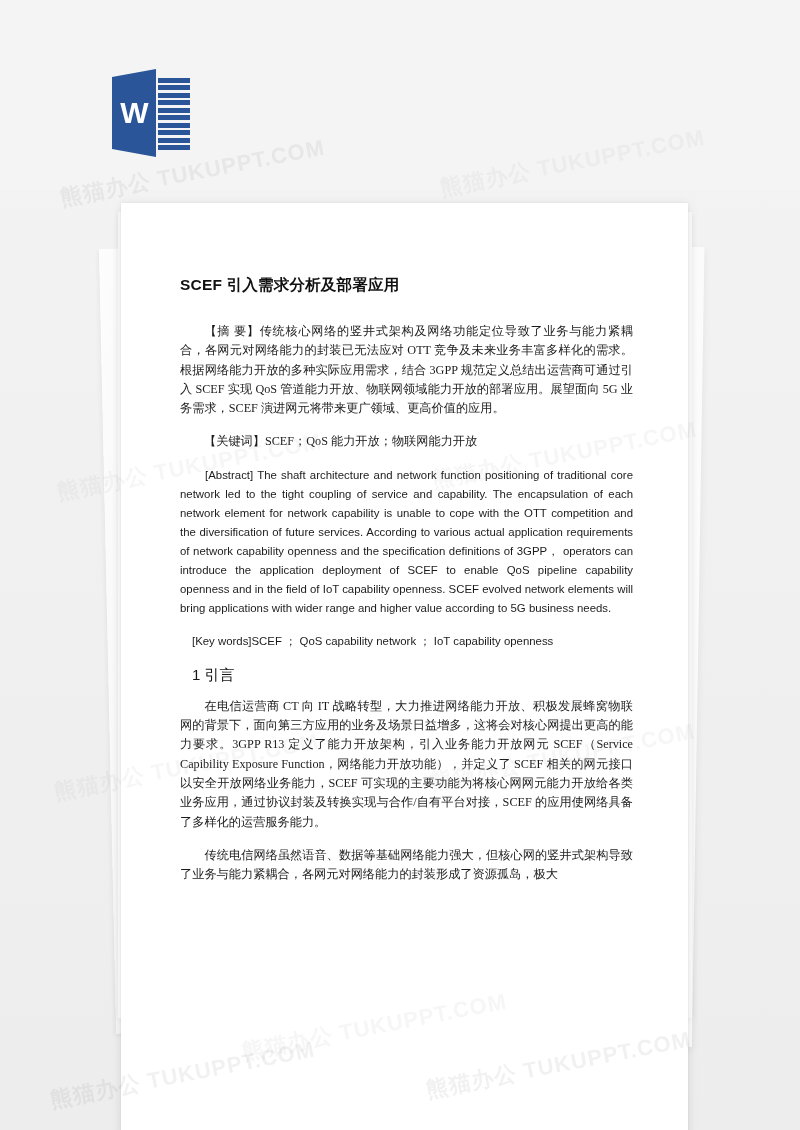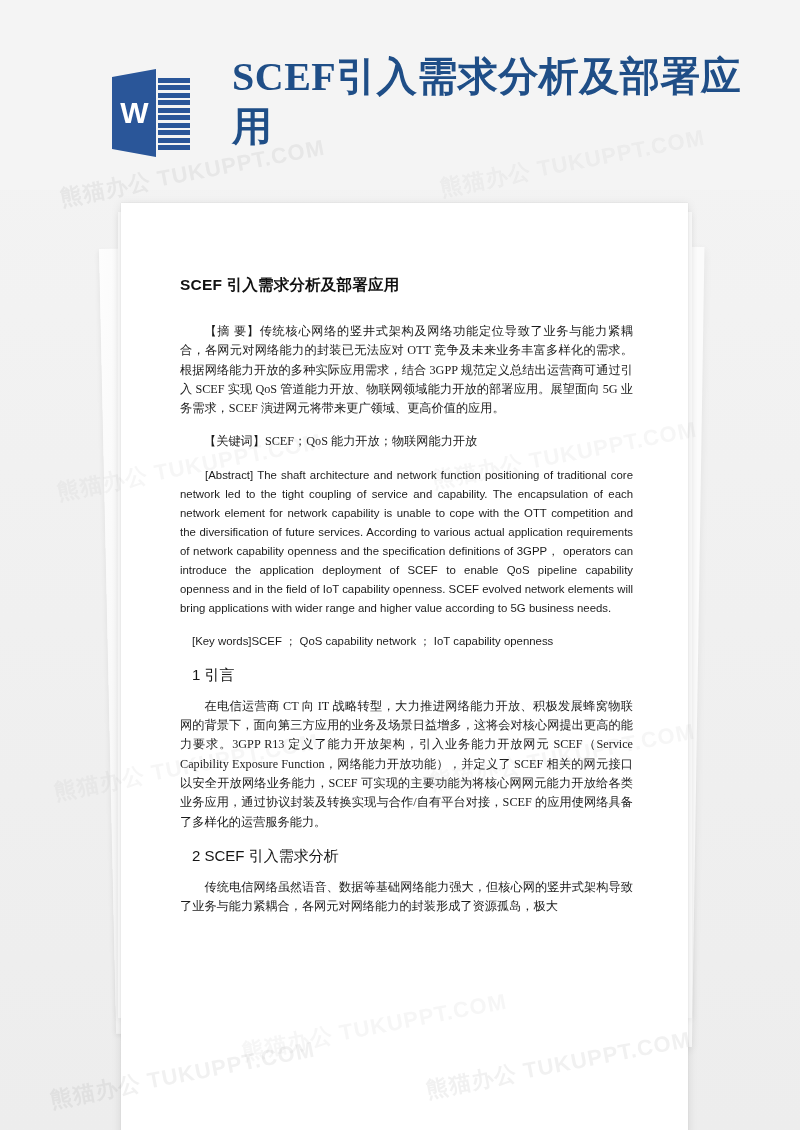--- a/index.html
+++ b/index.html
@@ -249,21 +249,20 @@
 
 
       <div class="p-en indent">[Abstract] The shaft architecture and network function positioning of traditional core network led to the tight coupling of service and capability. The encapsulation of each network element for network capability is unable to cope with the OTT competition and the diversification of future services. According to various actual application requirements of network capability openness and the specification definitions of 3GPP， operators can introduce the application deployment of SCEF to enable QoS pipeline capability openness and in the field of IoT capability openness. SCEF evolved network elements will bring applications with wider range and higher value according to 5G business needs.</div>
 
       <div class="p-sm">[Key words]SCEF ； QoS capability network ； IoT capability openness</div>
 
       <div class="heading">1 引言</div>
 
       <div class="p indent">在电信运营商 CT 向 IT 战略转型，大力推进网络能力开放、积极发展蜂窝物联网的背景下，面向第三方应用的业务及场景日益增多，这将会对核心网提出更高的能力要求。3GPP R13 定义了能力开放架构，引入业务能力开放网元 SCEF（Service Capibility Exposure Function，网络能力开放功能），并定义了 SCEF 相关的网元接口以安全开放网络业务能力，SCEF 可实现的主要功能为将核心网网元能力开放给各类业务应用，通过协议封装及转换实现与合作/自有平台对接，SCEF 的应用使网络具备了多样化的运营服务能力。</div>
 
-      <div class="heading">2 SCEF 引入需求分析</div>
 
       <div class="p indent">传统电信网络虽然语音、数据等基础网络能力强大，但核心网的竖井式架构导致了业务与能力紧耦合，各网元对网络能力的封装形成了资源孤岛，极大</div>
 
     </div>
   </div>
 
   <div class="banner">
 
     <div class="word-icon">
       <div class="doc-body"></div>
@@ -275,21 +274,20 @@
           <i></i>
           <i></i>
           <i></i>
           <i></i>
           <i></i>
           <i></i>
           <i></i>
       </div>
     </div>
 
-    <div class="banner-title">SCEF引入需求分析及部署应用</div>
   </div>
 
   <div class="wm wm-dim" style="left:58px;  top:158px;">熊猫办公 TUKUPPT.COM</div>
   <div class="wm wm-light" style="left:438px; top:148px;">熊猫办公 TUKUPPT.COM</div>
   <div class="wm wm-light" style="left:55px;  top:452px;">熊猫办公 TUKUPPT.COM</div>
   <div class="wm wm-light" style="left:430px; top:440px;">熊猫办公 TUKUPPT.COM</div>
   <div class="wm wm-light" style="left:52px;  top:752px;">熊猫办公 TUKUPPT.COM</div>
   <div class="wm wm-light" style="left:428px; top:742px;">熊猫办公 TUKUPPT.COM</div>
   <div class="wm wm-dim" style="left:48px;  top:1060px;">熊猫办公 TUKUPPT.COM</div>
   <div class="wm wm-dim" style="left:424px; top:1050px;">熊猫办公 TUKUPPT.COM</div>

